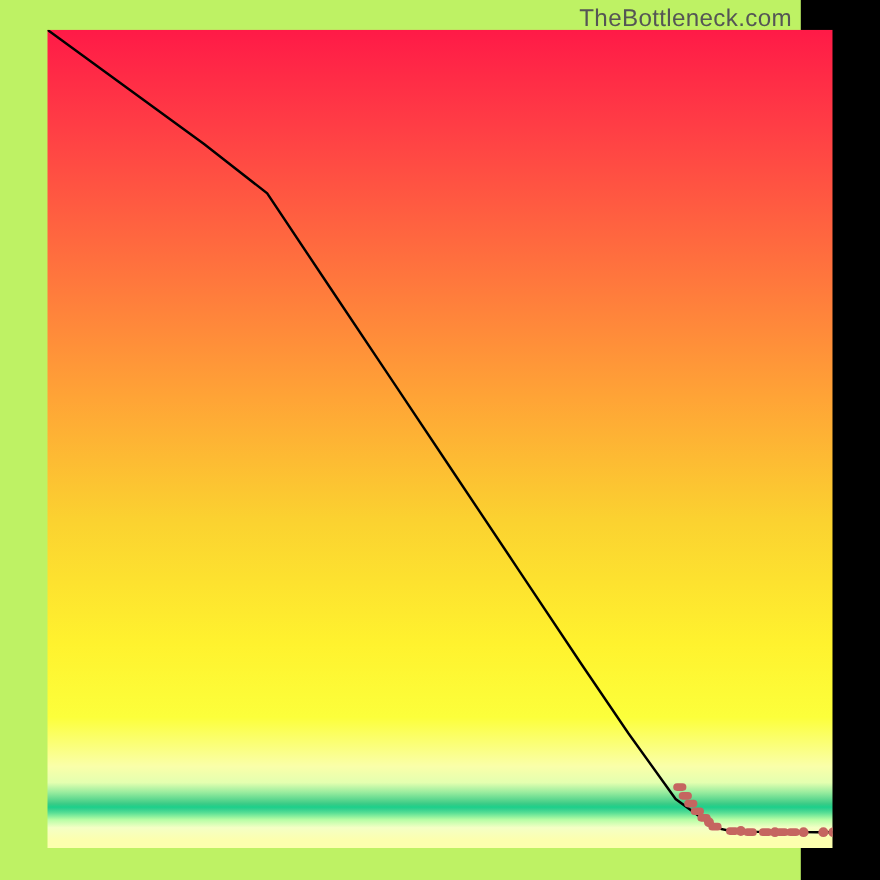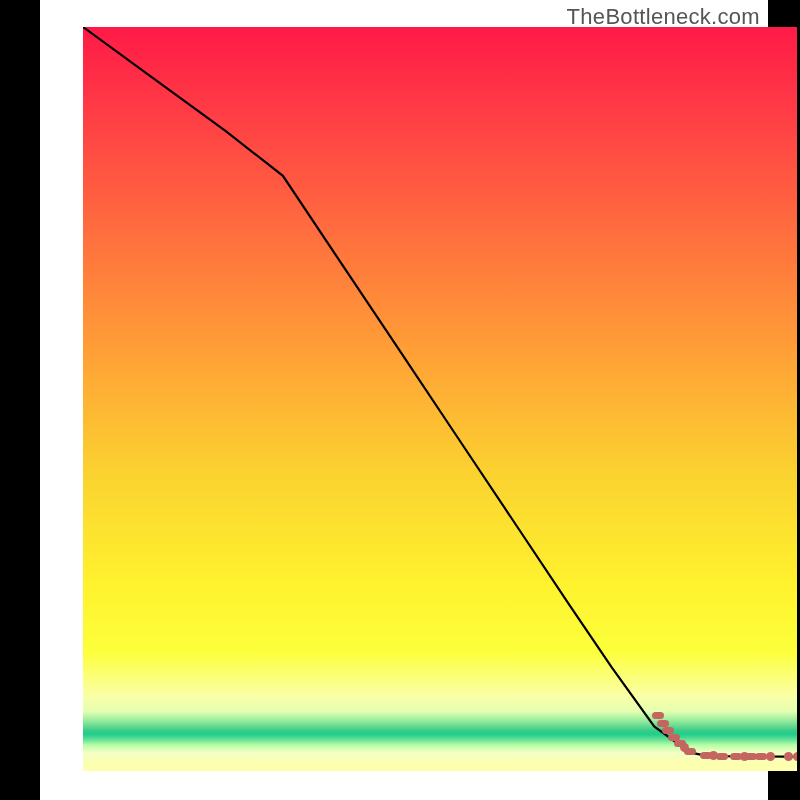--- a/index.html
+++ b/index.html
@@ -8,22 +8,21 @@
     width: 800px;
     height: 800px;
     overflow: hidden;
     background: #000;
     font-family: Arial, Helvetica, sans-serif;
   }
   .outer {
     position: relative;
     width: 728px;
     height: 800px;
-    background: #ffffff;
-    margin-left: 40px;
+    background: #bef264;
   }
   .watermark {
     position: absolute;
     top: 4px;
     right: 8px;
     color: #555;
     font-size: 22px;
     font-weight: 500;
     letter-spacing: 0.3px;
     z-index: 40;

